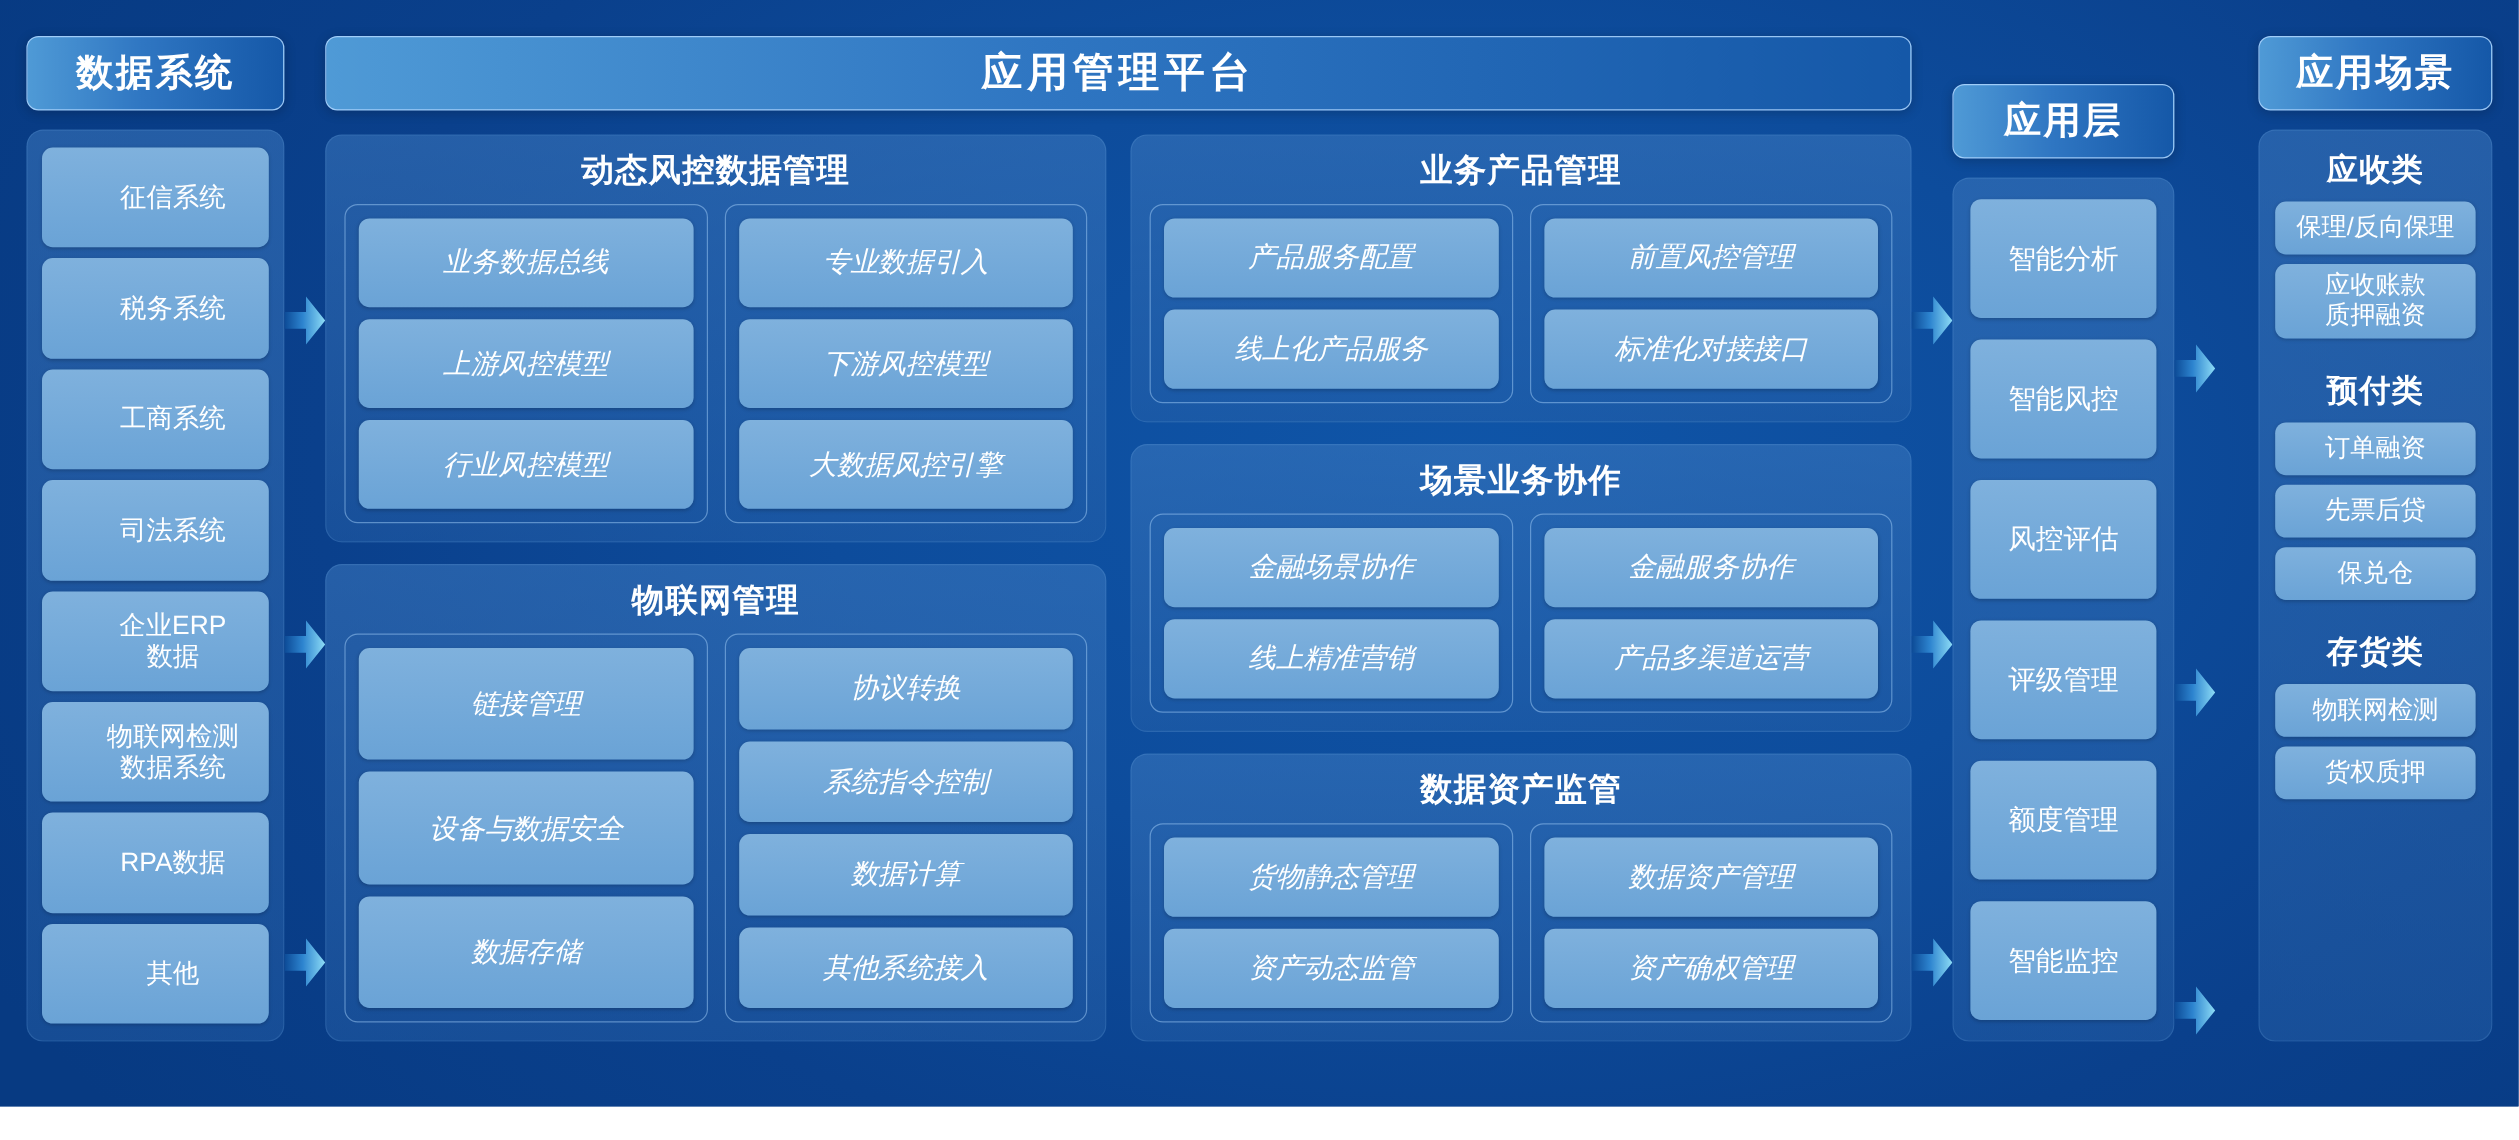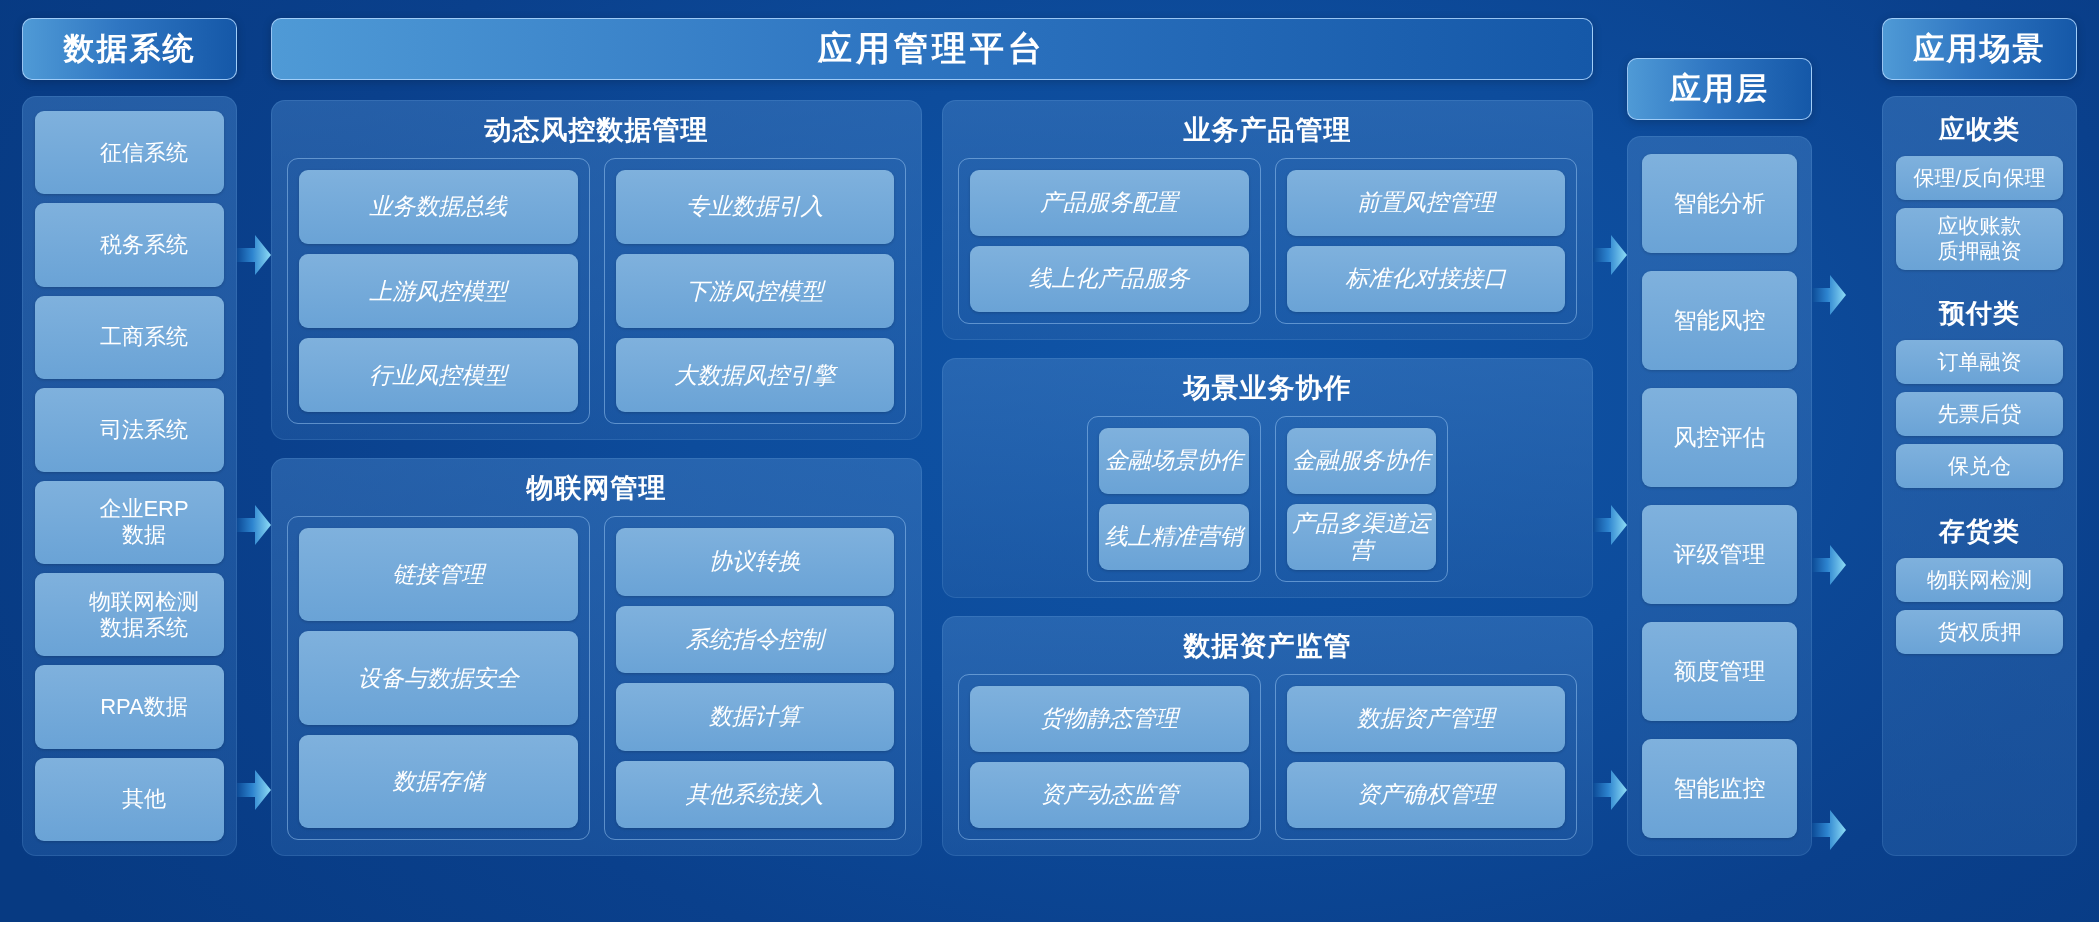--- a/index.html
+++ b/index.html
@@ -13,21 +13,21 @@
     overflow:hidden;
     background:#ffffff;
   }
   .canvas{
     position:absolute;left:0;top:0;width:2099px;height:922px;
     background:
       radial-gradient(ellipse 1400px 900px at 58% 42%, #0f55a8 0%, #0d4c9c 38%, #0a408c 68%, #073a82 100%),
       linear-gradient(135deg,#0a4494 0%,#07387f 100%);
   }
   .grid{
-    position:absolute;left:0;top:0;width:2099px;height:878px;
+    position:absolute;left:0;top:12px;width:2099px;height:878px;
     display:flex;
     align-items:stretch;
     padding:18px 22px 22px 22px;
     box-sizing:border-box;
   }
 
   
   .col{display:flex;flex-direction:column;position:relative;}
   .col-head{
     height:62px;border-radius:10px;
@@ -222,21 +222,21 @@
                 <div class="chip">产品服务配置</div>
                 <div class="chip">线上化产品服务</div>
               </div>
               <div class="subbox">
                 <div class="chip">前置风控管理</div>
                 <div class="chip">标准化对接接口</div>
               </div>
             </div>
           </div>
 
-          <div class="panel" style="flex:1;align-items:center;">
+          <div class="panel" style="flex:1;">
             <div class="panel-title">场景业务协作</div>
             <div class="panel-cols">
               <div class="subbox">
                 <div class="chip">金融场景协作</div>
                 <div class="chip">线上精准营销</div>
               </div>
               <div class="subbox">
                 <div class="chip">金融服务协作</div>
                 <div class="chip">产品多渠道运营</div>
               </div>

